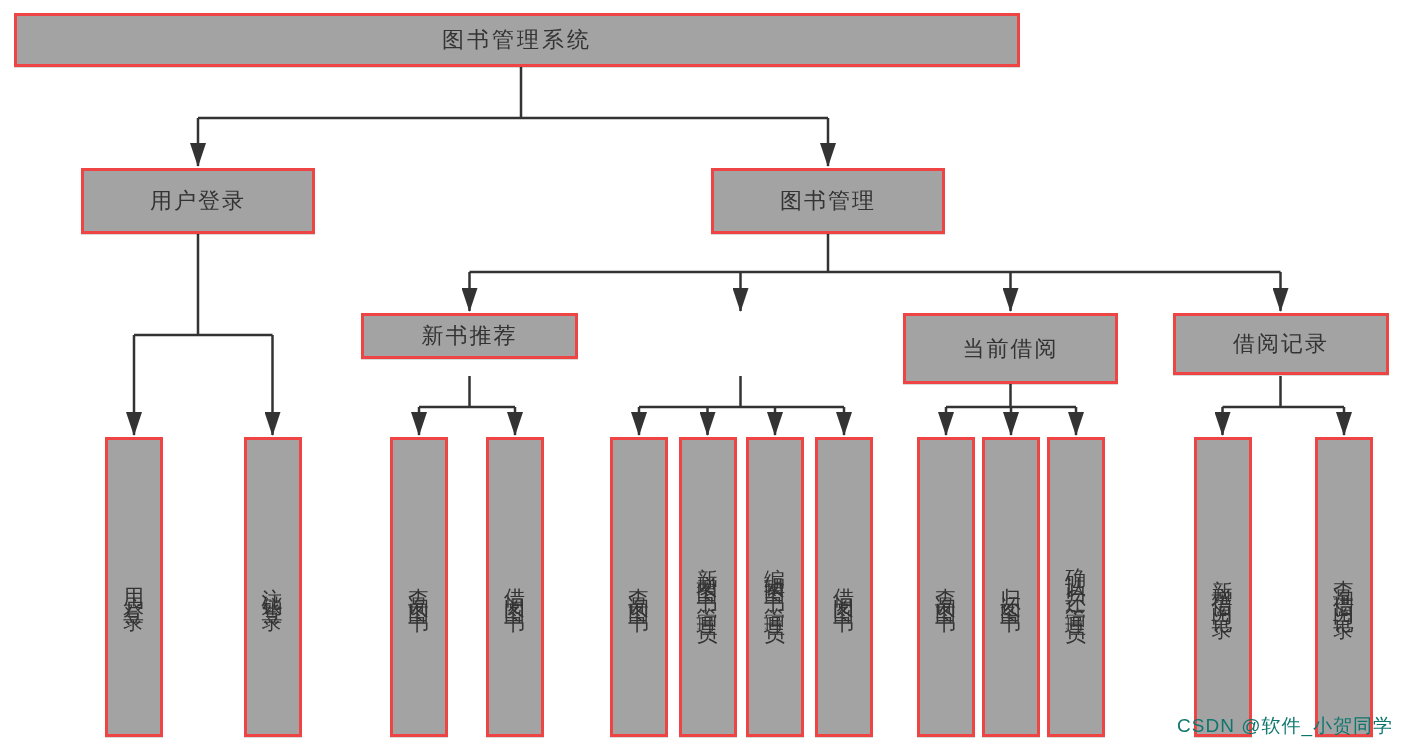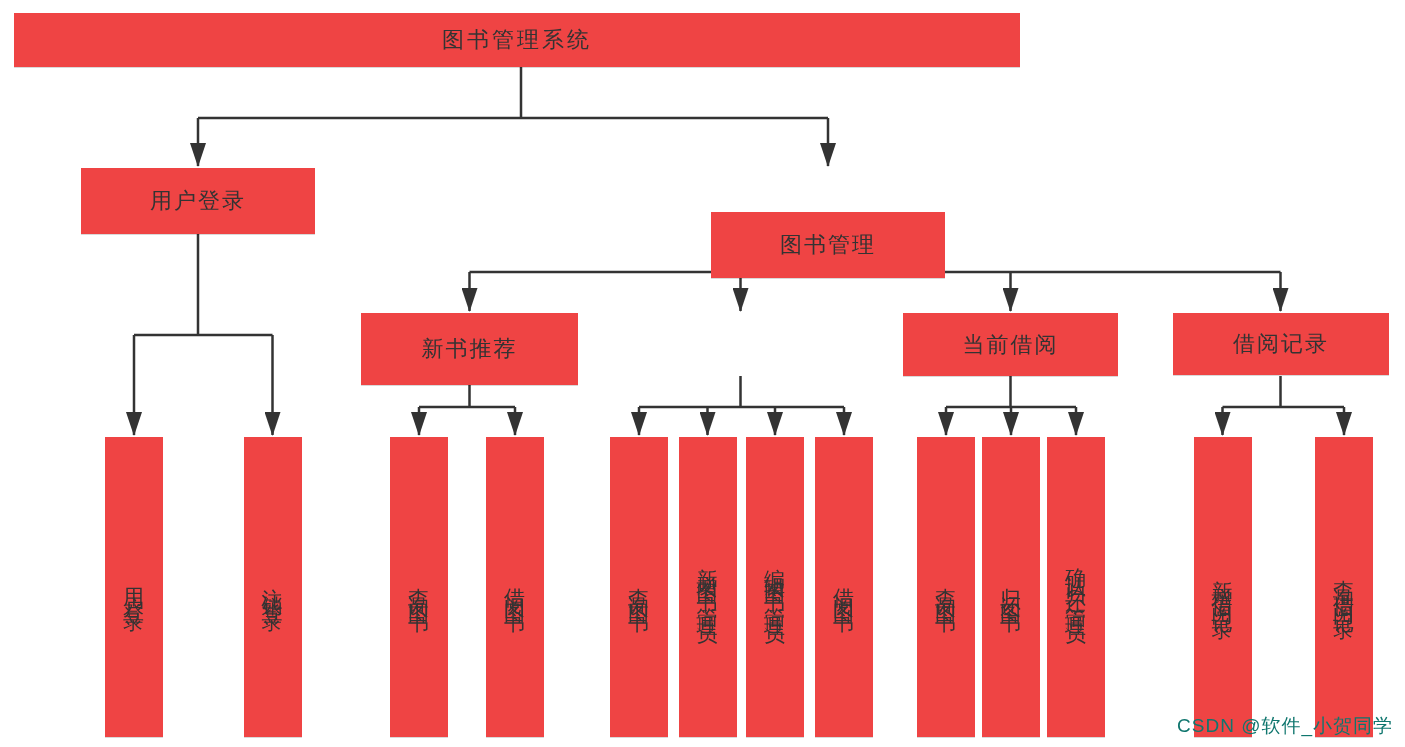--- a/index.html
+++ b/index.html
@@ -8,22 +8,22 @@
     width:1405px;height:747px;
     background:#ffffff;
     font-family:"Liberation Sans", sans-serif;
     color:#333333;
     overflow:hidden;
   }
   #wires{position:absolute;left:0;top:0;width:1405px;height:747px;}
   .box{
     position:absolute;
     box-sizing:border-box;
-    border:1px solid #ef4444;
-    background:#ef4444;
+    border:3px solid #ef4444;
+    background:#a3a3a3;
     display:flex;
     align-items:center;
     justify-content:center;
     color:#333333;
     box-shadow:0 1px 0 rgba(0,0,0,0.15);
   }
   .h-box{font-size:22px;letter-spacing:2px;white-space:nowrap;}
   .root-box{font-size:22px;letter-spacing:3px;}
   .v-box span{
     writing-mode:vertical-rl;
@@ -86,24 +86,24 @@
 
       <path d="M1280.5,376 V407 M1222.5,407 H1344"></path>
       <line x1="1222.5" y1="407" x2="1222.5" y2="435" marker-end="url(#arrow)"></line>
       <line x1="1344" y1="407" x2="1344" y2="435" marker-end="url(#arrow)"></line>
     </g>
   </svg>
 
   <div class="box h-box root-box" style="left:14px;top:13px;width:1006px;height:54px;">图书管理系统</div>
 
   <div class="box h-box" style="left:81px;top:168px;width:234px;height:66px;">用户登录</div>
-  <div class="box h-box" style="left:711px;top:168px;width:234px;height:66px;margin-top:44px;">图书管理</div>
+  <div class="box h-box" style="left:711px;top:168px;width:234px;height:66px;">图书管理</div>
 
-  <div class="box h-box" style="left:361px;top:313px;width:217px;height:72px;">新书推荐</div>
-  <div class="box h-box" style="left:903px;top:313px;width:215px;height:63px;">当前借阅</div>
+  <div class="box h-box" style="left:361px;top:313px;width:217px;height:46px;">新书推荐</div>
+  <div class="box h-box" style="left:903px;top:313px;width:215px;height:71px;">当前借阅</div>
   <div class="box h-box" style="left:1173px;top:313px;width:216px;height:62px;">借阅记录</div>
 
   <div class="box v-box" style="left:105px;top:437px;width:58px;height:300px;">
     <span>用户登录</span>
   </div>
   <div class="box v-box" style="left:243.5px;top:437px;width:58px;height:300px;">
     <span>注销登录</span>
   </div>
 
   <div class="box v-box" style="left:390px;top:437px;width:58px;height:300px;">

